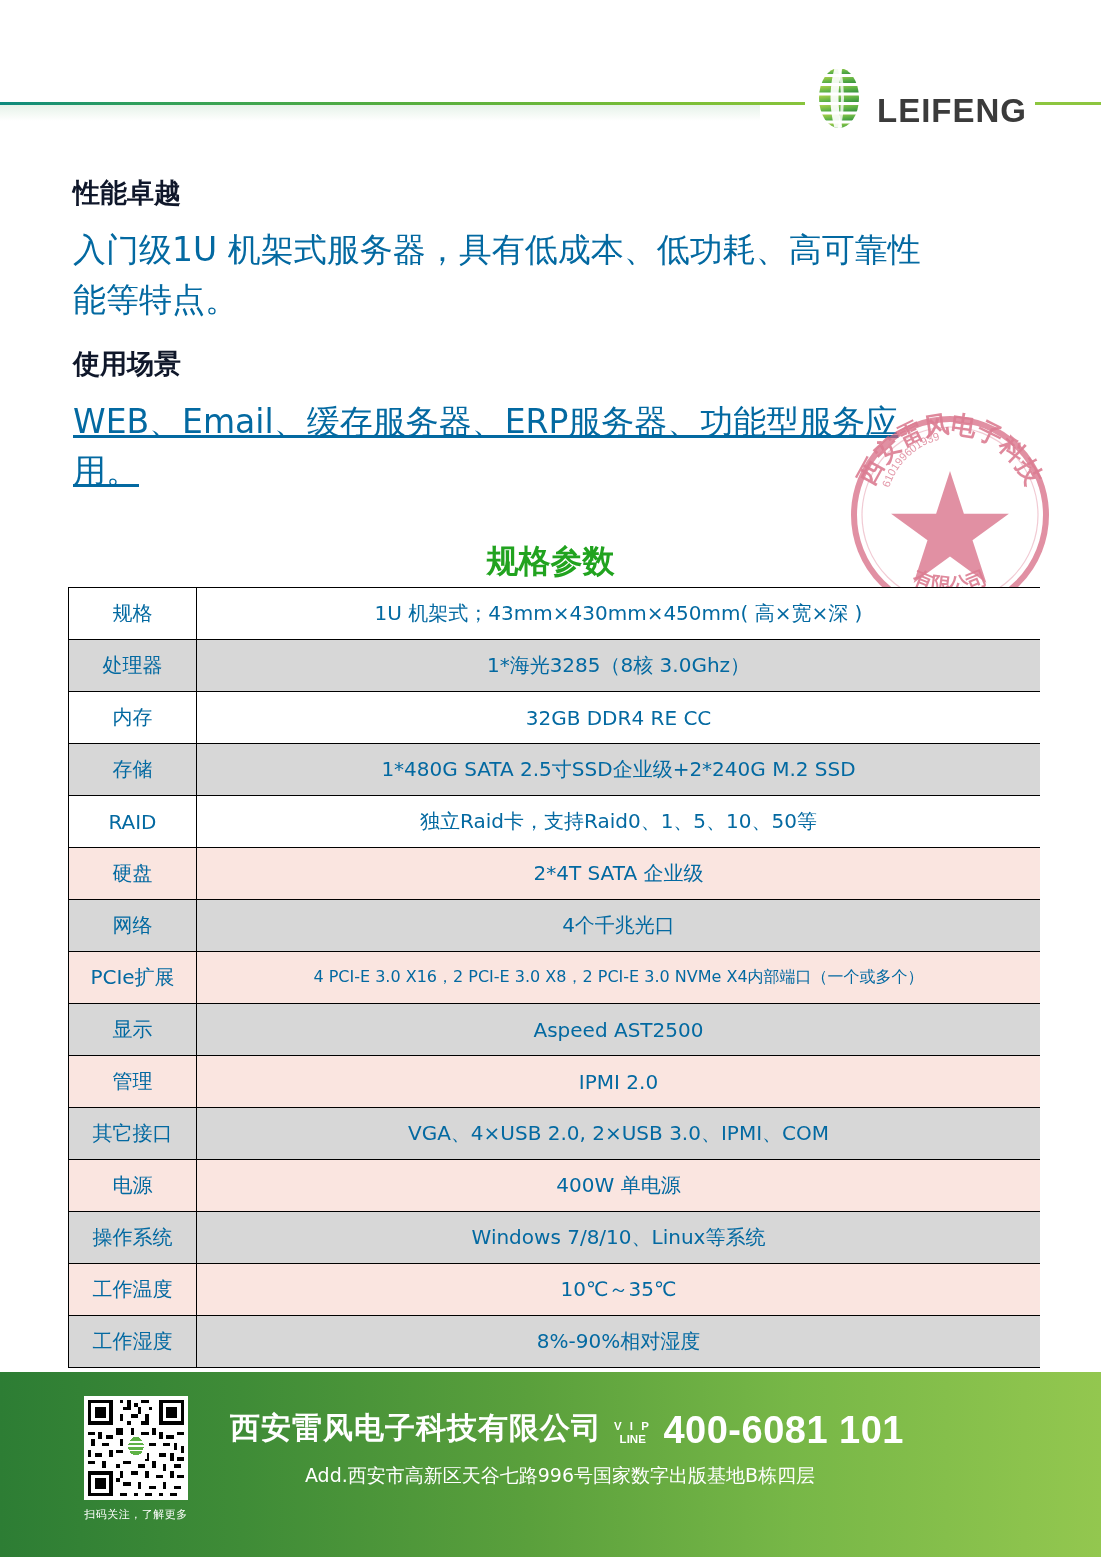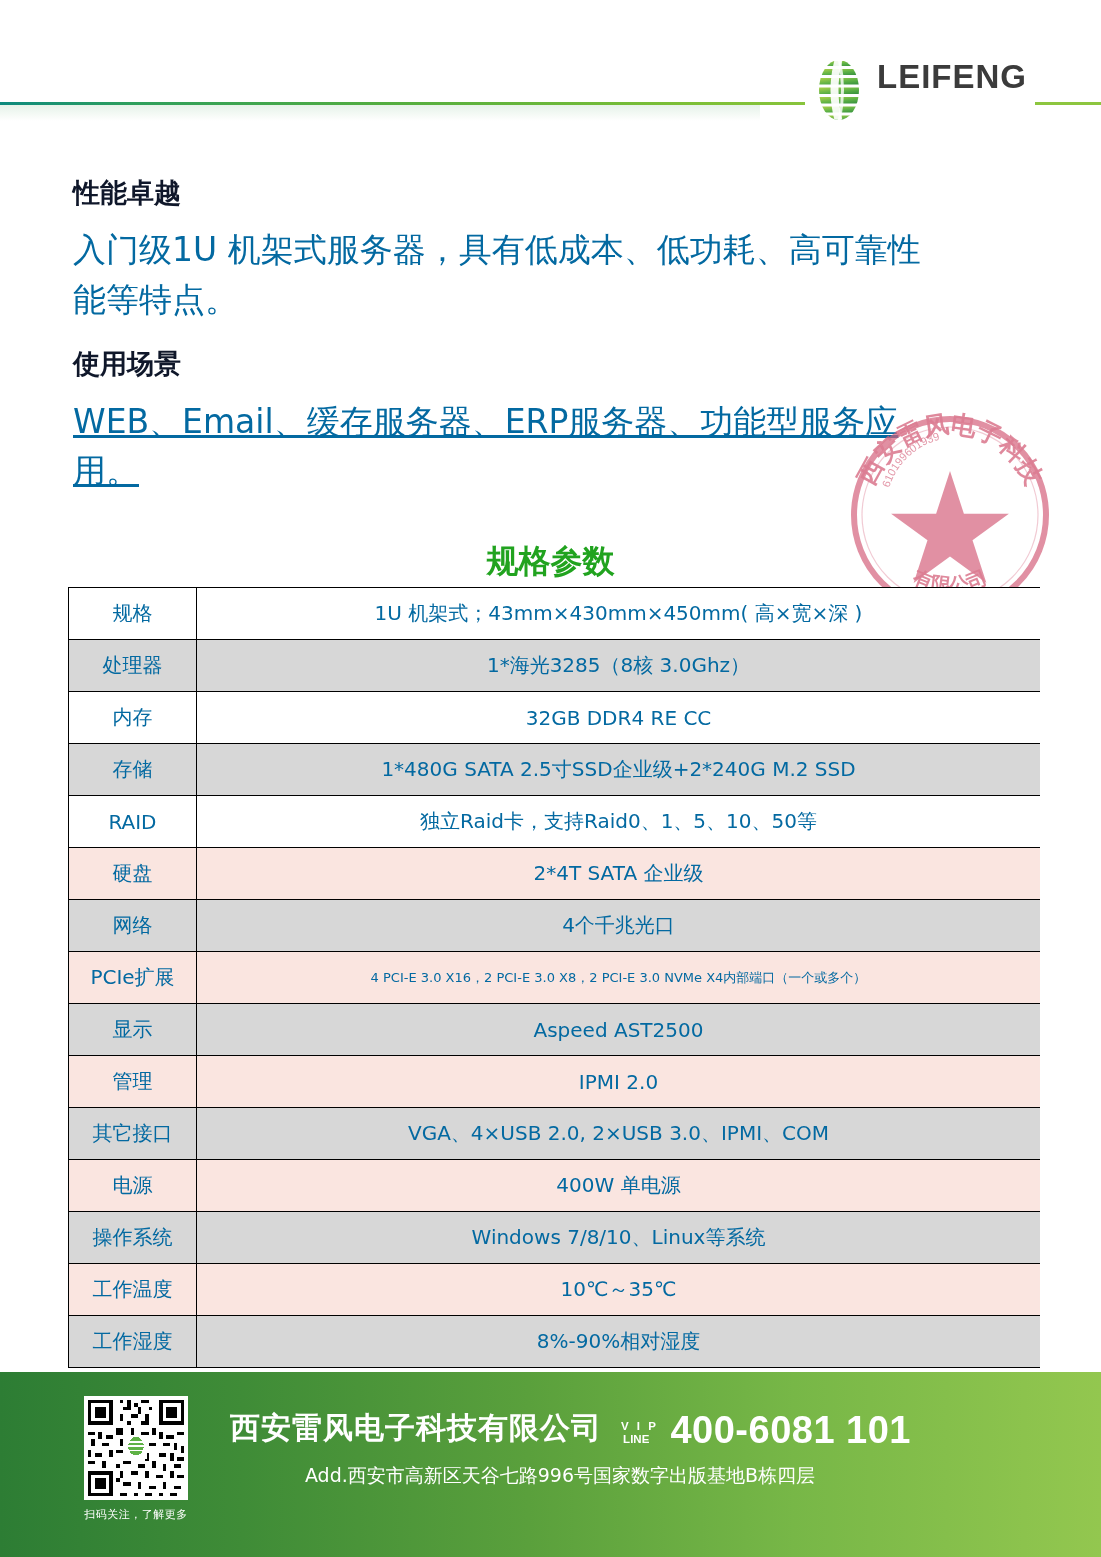--- a/index.html
+++ b/index.html
@@ -16,21 +16,21 @@
   .header-rule {
     position:absolute; left:0; top:102px; width:1101px; height:3px;
     background: linear-gradient(to right,#0d8a7e 0%, #2e9f5c 12%, #53ad3f 35%, #7cbf35 62%, #8dc63f 78%, #8dc63f 100%);
   }
   .header-rule-fade {
     position:absolute; left:0; top:105px; width:760px; height:16px;
     background: linear-gradient(to bottom, rgba(210,232,214,.55), rgba(255,255,255,0));
   }
   .logo-block {
     position:absolute; left:805px; top:58px; width:230px; height:72px;
-    display:flex; align-items:flex-start; gap:12px; background:#fff; padding:0 8px;
+    display:flex; align-items:flex-end; gap:12px; background:#fff; padding:0 8px;
   }
   .logo-mark { width:52px; height:64px; flex:0 0 52px; }
   .logo-word {
     font-size:33px; letter-spacing:1px; font-weight:600; color:#3b3b3b;
     font-family:"Liberation Sans", sans-serif;
   }
 
   
   .intro { position:absolute; left:73px; top:175px; width:880px; }
   .sec-title {
@@ -63,21 +63,21 @@
   table.spec td {
     border:1.6px solid #000; height:52px; text-align:center; vertical-align:middle;
     font-size:20px; color:#0369a1; font-family:"DejaVu Sans", sans-serif;
     padding:4px 6px; white-space:nowrap;
   }
   table.spec td.k { width:128px; }
   table.spec td.v { width:844px; }
   tr.w td { background:#ffffff; }
   tr.g td { background:#d7d7d7; }
   tr.p td { background:#fae5e0; }
-  td.v.dense { font-size:13px; }
+  td.v.dense { font-size:16px; }
 
   
   .footer {
     position:absolute; left:0; top:1372px; width:1101px; height:185px;
     background: linear-gradient(to right,#2d7d34 0%, #3f8c37 22%, #5aa03c 48%, #77b747 72%, #93c74f 100%);
   }
   .qr-box { position:absolute; left:84px; top:24px; width:104px; }
   .qr-img { width:104px; height:104px; background:#fff; display:block; }
   .qr-cap {
     margin-top:7px; text-align:center; color:#ffffff; font-size:11px;
@@ -86,21 +86,21 @@
   .ft-text { position:absolute; left:230px; top:36px; width:740px; }
   .ft-line1 { display:flex; align-items:flex-end; gap:12px; }
   .ft-company {
     color:#fff; font-size:30px; font-weight:700; letter-spacing:1px;
     font-family:"DejaVu Sans", sans-serif;
   }
   .vip {
     color:#fff; font-size:11.5px; font-weight:700; line-height:1.08;
     font-family:"Liberation Sans", sans-serif; padding-bottom:4px; text-align:center;
   }
-  .vip .v1 { letter-spacing:2.5px;margin-left:7px; }
+  .vip .v1 { letter-spacing:2.5px; }
   .ft-phone {
     color:#fff; font-size:38px; font-weight:700; letter-spacing:.5px;
     font-family:"Liberation Sans", sans-serif; line-height:1;
   }
   .ft-addr {
     color:#fff; font-size:19px; margin-top:14px; text-align:center; width:660px;
     font-family:"DejaVu Sans", sans-serif;
   }
 </style>
 </head>

